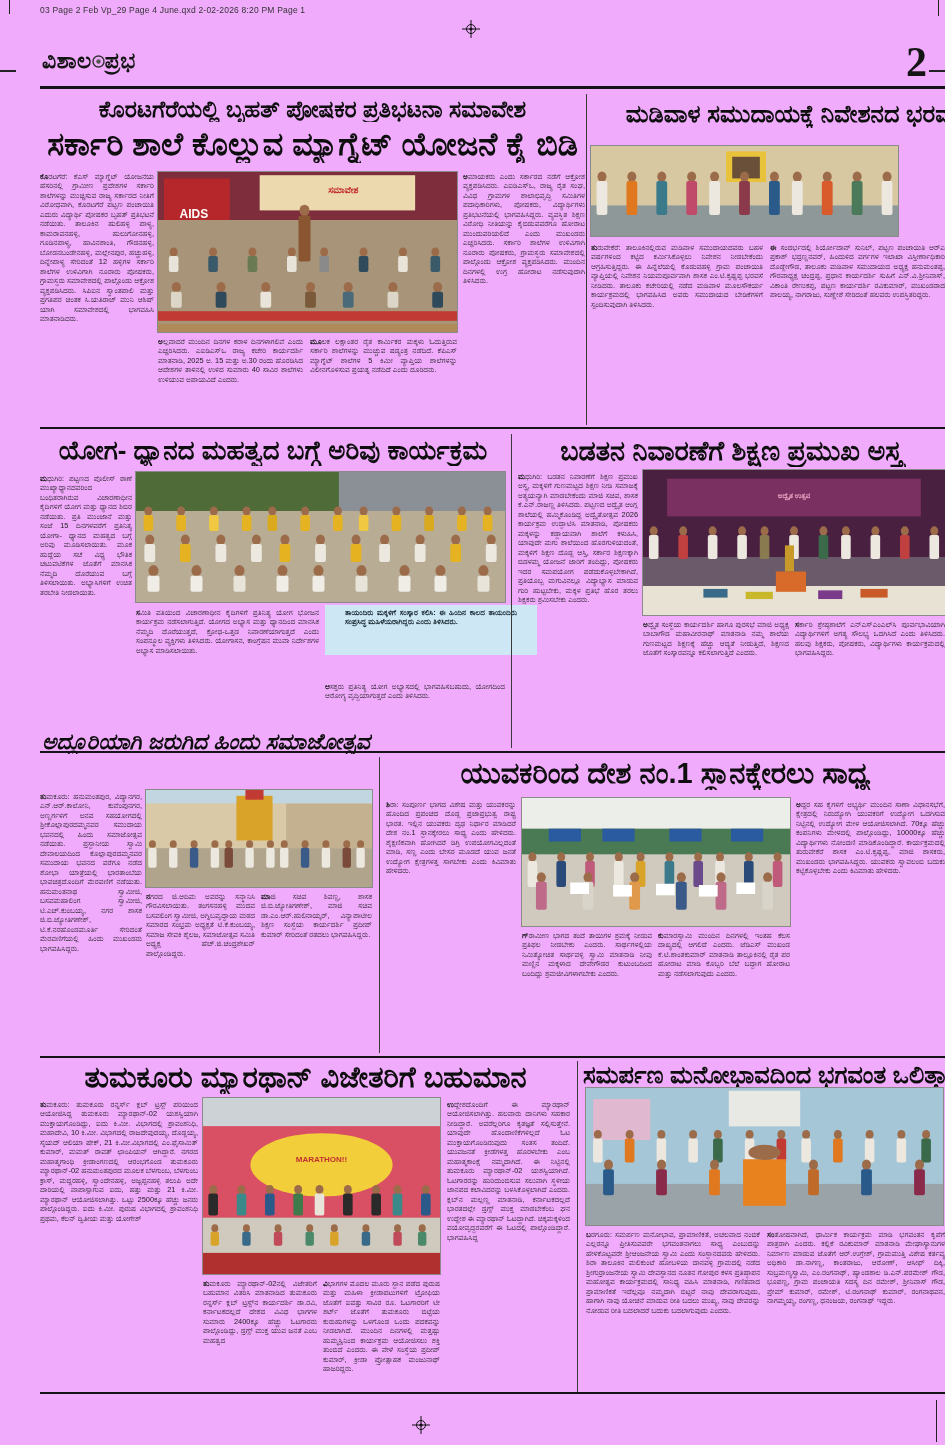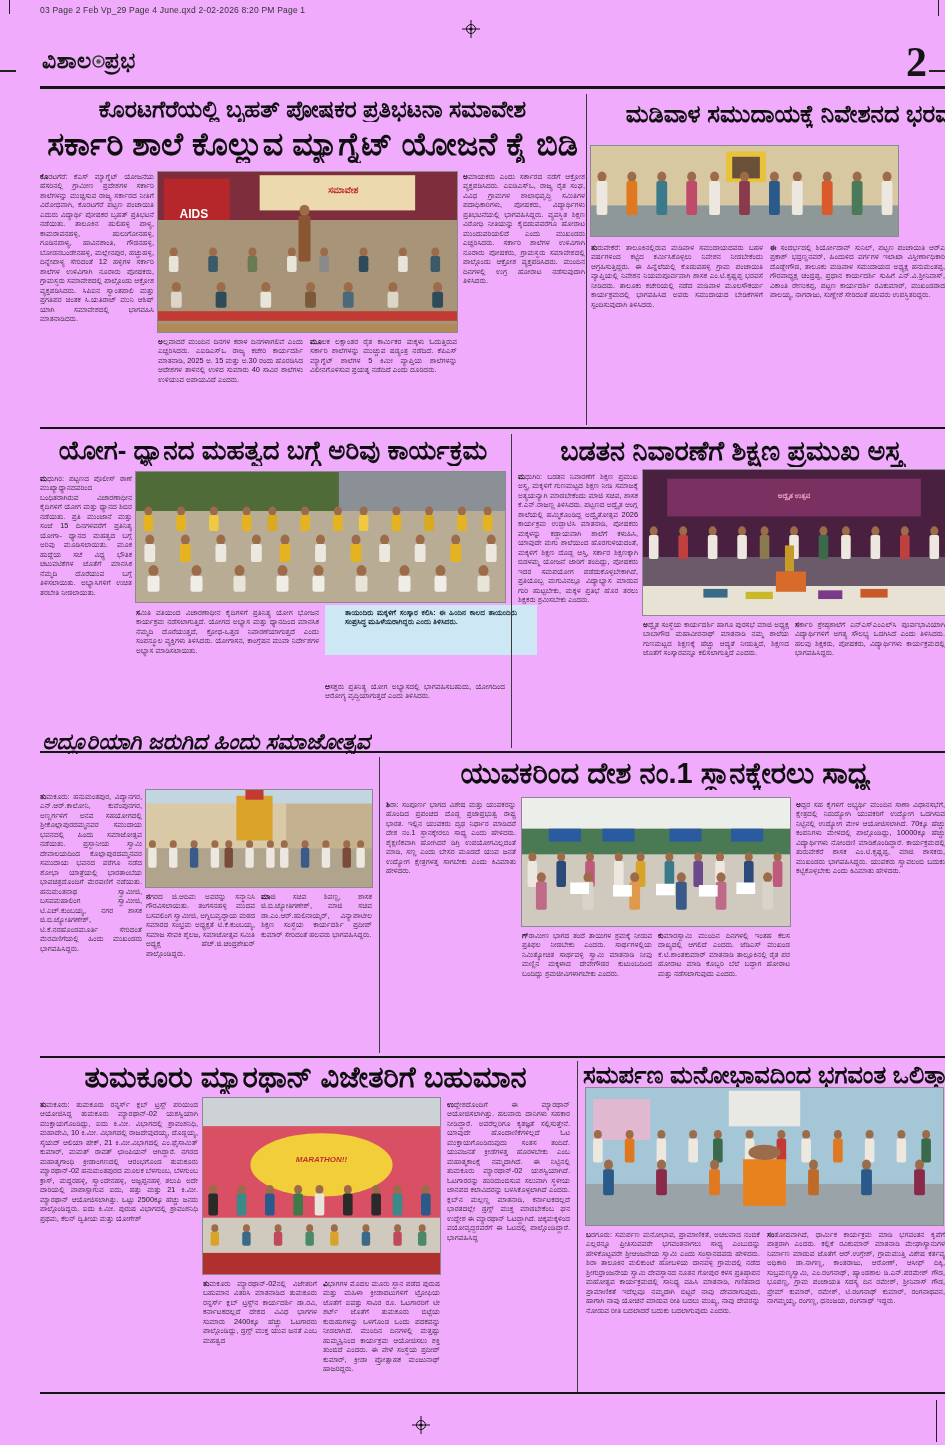--- a/index.html
+++ b/index.html
@@ -314,21 +314,21 @@
           <rect x="154.88333333333335" y="57.82" width="8.4" height="20" rx="2" fill="#3a5a8a"></rect>
           <ellipse cx="179.91666666666666" cy="54.32" rx="3.5" ry="4.0249999999999995" fill="#9c6b4a"></ellipse>
           <rect x="175.71666666666667" y="57.82" width="8.4" height="20" rx="2" fill="#ece8e0"></rect>
           <ellipse cx="200.75" cy="54.32" rx="3.5" ry="4.0249999999999995" fill="#9c6b4a"></ellipse>
           <rect x="196.55" y="57.82" width="8.4" height="20" rx="2" fill="#7a4a3a"></rect>
           <ellipse cx="214.58333333333334" cy="54.32" rx="3.5" ry="4.0249999999999995" fill="#9c6b4a"></ellipse>
           <rect x="210.38333333333335" y="57.82" width="8.4" height="20" rx="2" fill="#ece8e0"></rect>
         </svg>
       </div>
     <div class="bt" style="left:146px;top:892px;width:109px;height:161px;">ನಗರದ ಜಿ.ಆದಿಮ ಅವರನ್ನು ಸನ್ಮಾನಿಸಿ ಗೌರವಿಸಲಾಯಿತು. ತಂಗಸನಹಳ್ಳಿ ಮುದವ ಬಸವಲಿಂಗ ಸ್ವಾಮೀಜಿ, ಅಗ್ನಿಬವೃದ್ಧಾಯ ಮಠದ ಸಮಾರದ ಸಂಭ್ರಮ ಅಧ್ಯಕ್ಷತೆ ಟಿ.ಕೆ.ಕುಂಬಯ್ಯ, ಸಮಾಜ ಸೇವಕಿ ಶೈಲಜ, ಸಮಾಜೋತ್ಸವ ಸಮಿತಿ ಅಧ್ಯಕ್ಷ ಹೆಚ್.ಜಿ.ಚಂದ್ರಶೇಖರ್ ಪಾಲ್ಗೊಂಡಿದ್ದರು.</div>
-    <div class="bt" style="left:261px;top:892px;width:111px;height:161px;">ಮಾಜಿ ಸಚಿವ ಶಿವಣ್ಣ, ಶಾಸಕ ಜಿ.ಬಿ.ಜ್ಯೋತಿಗಣೇಶ್, ಮಾಜಿ ಸಚಿವ ಡಾ.ಎಂ.ಆರ್.ಹುಲಿನಾಯ್ಕರ್, ವಿನ್ಯಾಪಾಟೀಲ ಶಿಕ್ಷಣ ಸಂಸ್ಥೆಯ ಕಾರ್ಯದರ್ಶಿ ಪ್ರದೀಪ್ ಕುಮಾರ್ ಸೇರಿದಂತೆ ಹಲವರು ಭಾಗವಹಿಸಿದ್ದರು.</div>
+    <div class="bt" style="left:261px;top:892px;width:111px;height:161px;">ಮಾಜಿ ಸಚಿವ ಶಿವಣ್ಣ, ಶಾಸಕ ಜಿ.ಬಿ.ಜ್ಯೋತಿಗಣೇಶ್, ಮಾಜಿ ಸಚಿವ ಡಾ.ಎಂ.ಆರ್.ಹುಲಿನಾಯ್ಕರ್, ವಿನ್ಯಾಪಾಟೀಲ ಶಿಕ್ಷಣ ಸಂಸ್ಥೆಯ ಕಾರ್ಯದರ್ಶಿ ಪ್ರದೀಪ್ ಕುಮಾರ್ ಸೇರಿದಂತೆ ರತದಲು ಭಾಗವಹಿಸಿದ್ದರು.</div>
   </section>
 
   <section>
     <div class="hl" style="left:386px;top:757px;width:559px;font-size:29px;">ಯುವಕರಿಂದ ದೇಶ ನಂ.1 ಸ್ಥಾನಕ್ಕೇರಲು ಸಾಧ್ಯ</div>
     <div class="bt" style="left:386px;top:800px;width:130px;height:253px;">ಶಿರಾ: ಸಂಪೂರ್ಣ ಭಾಗದ ವಿಶೇಷ ಮತ್ತು ಯುವಕರನ್ನು ಹೊಂದಿದ ಪ್ರಪಂಚದ ದೊಡ್ಡ ಪ್ರಜಾಪ್ರಭುತ್ವ ರಾಷ್ಟ್ರ ಭಾರತ. ಇಲ್ಲಿನ ಯುವಕರು ದೃಢ ನಿರ್ಧಾರ ಮಾಡಿದರೆ ದೇಶ ನಂ.1 ಸ್ಥಾನಕ್ಕೇರಲು ಸಾಧ್ಯ ಎಂದು ಹೇಳಿದರು. ಶೈಕ್ಷಣಿಕವಾಗಿ ಹೋಗಿದರೆ ಡಿಗ್ರಿ ಉಪಯೋಗವಿಲ್ಲದಂತೆ ಮಾಡಿ, ಸಣ್ಣ ಎಂದು ಬೇಸರ ಮೂಡದೆ ಯುವ ಜನತೆ ಉದ್ಯೋಗ ಕ್ಷೇತ್ರಗಳತ್ತ ಸಾಗಬೇಕು ಎಂದು ಕಿವಿಮಾತು ಹೇಳಿದರು.</div>
     <div class="photo" style="left:522px;top:798px;width:268px;height:128px;">
         <svg width="100%" height="100%" viewBox="0 0 268 128" preserveAspectRatio="none">
           <rect x="0" y="0" width="268" height="30.72" fill="#eceeea"></rect>
           <rect x="0" y="30.72" width="268" height="25.6" fill="#4a7a54"></rect>
           <rect x="26.8" y="30.72" width="32.16" height="12.8" fill="#2a5aa0"></rect>
@@ -378,21 +378,21 @@
     <div class="bt" style="left:658px;top:931px;width:132px;height:122px;">ಕುಮಾರಸ್ವಾಮಿ ಮುಂದಿನ ದಿನಗಳಲ್ಲಿ ಇಂತಹ ಕೆಲಸ ದಾಖ್ಯದಲ್ಲಿ ಆಗಲಿದೆ ಎಂದರು. ಜೆಡಿಎಸ್ ಮುಖಂಡ ಕೆ.ಟಿ.ಶಾಂತಕುಮಾರ್ ಮಾತನಾಡಿ ತಾಲ್ಲೂಕಿನಲ್ಲಿ ರೈತ ಪರ ಹೋರಾಟ ಮಾಡಿ ಕೊಬ್ಬರಿ ಬೆಲೆ ಬದ್ಧಾಗ ಹೋರಾಟ ಮತ್ತು ನಡೆಸಲಾಗುವುದು ಎಂದರು.</div>
     <div class="bt" style="left:796px;top:800px;width:149px;height:253px;">ಅದ್ದರ ಸಹ ಕೈಗಳಿಗೆ ಅಭ್ಯರ್ಥಿ ಮುಂದಿನ ಸಾಣಾ ವಿಧಾನಸಭೆಗೆ, ಕ್ಷೇತ್ರದಲ್ಲಿ ನಿರುದ್ಯೋಗಿ ಯುವಕರಿಗೆ ಉದ್ಯೋಗ ಒದಗಿಸುವ ನಿಟ್ಟಿನಲ್ಲಿ ಉದ್ಯೋಗ ಮೇಳ ಆಯೋಜಿಸಲಾಗಿದೆ. 70ಕ್ಕೂ ಹೆಚ್ಚು ಕಂಪನಿಗಳು ಮೇಳದಲ್ಲಿ ಪಾಲ್ಗೊಂಡಿದ್ದು, 10000ಕ್ಕೂ ಹೆಚ್ಚು ವಿದ್ಯಾರ್ಥಿಗಳು ನೋಂದಣಿ ಮಾಡಿಕೊಂಡಿದ್ದಾರೆ. ಕಾರ್ಯಕ್ರಮದಲ್ಲಿ ತುರುವೇಕೆರೆ ಶಾಸಕ ಎಂ.ಟಿ.ಕೃಷ್ಣಪ್ಪ, ಮಾಜಿ ಶಾಸಕರು, ಮುಖಂಡರು ಭಾಗವಹಿಸಿದ್ದರು. ಯುವಕರು ಸ್ವಾವಲಂಬಿ ಬದುಕು ಕಟ್ಟಿಕೊಳ್ಳಬೇಕು ಎಂದು ಕಿವಿಮಾತು ಹೇಳಿದರು.</div>
   </section>
 
   <div class="vline" style="left:379px;top:757px;height:296px;"></div>
   <div class="hline" style="left:40px;top:1056px;width:905px;height:1.5px;"></div>
 
   <section>
     <div class="hl" style="left:40px;top:1061px;width:531px;font-size:29px;">ತುಮಕೂರು ಮ್ಯಾರಥಾನ್ ವಿಜೇತರಿಗೆ ಬಹುಮಾನ</div>
     <div class="bt" style="left:40px;top:1100px;width:158px;height:292px;">ತುಮಕೂರು: ತುಮಕೂರು ರನ್ನರ್ಸ್ ಕ್ಲಬ್ ಟ್ರಸ್ಟ್ ಪರಿಯಿಂದ ಆಯೋಜಿಸಿದ್ದ ತುಮಕೂರು ಮ್ಯಾರಥಾನ್-02 ಯಶಸ್ವಿಯಾಗಿ ಮುಕ್ತಾಯಗೊಂಡಿದ್ದು, ಐದು ಕಿ.ಮೀ. ವಿಭಾಗದಲ್ಲಿ ಶ್ರಾವಂಶನಿಧಿ, ಮಹಾದೇವಿ, 10 ಕಿ.ಮೀ. ವಿಭಾಗದಲ್ಲಿ ರಾಜದೇವುದಯ್ಯ, ದೊಡ್ಡಯ್ಯ, ಸೈಯದ್ ಆಲಿಯಾ ಷೇಕ್, 21 ಕಿ.ಮೀ.ವಿಭಾಗದಲ್ಲಿ ಎಂ.ಫೈಸಾಮಿತ್ ಕುಮಾರ್, ಮಮತ್ ರಾವತ್ ಛಾಂಪಿಯನ್ ಆಗಿದ್ದಾರೆ. ನಗರದ ಮಹಾತ್ಮಗಾಂಧಿ ಕ್ರೀಡಾಂಗಣದಲ್ಲಿ ಆರಂಭಗೊಂಡ ತುಮಕೂರು ಮ್ಯಾರಥಾನ್-02 ಹನುಮಂತಪುರದ ಮೂಲಕ ಬೆಳಗುಂಬ, ಬೆಳಗುಂಬ ಕ್ರಾಸ್, ಮದ್ದರಹಳ್ಳಿ, ಸ್ವಾಂದೇನಹಳ್ಳಿ, ಅಜ್ಜಪ್ಪನಹಳ್ಳಿ ತಲುಪಿ ಅದೇ ದಾರಿಯಲ್ಲಿ ವಾಪಾಸ್ಸಾಗುವ ಐದು, ಹತ್ತು ಮತ್ತು 21 ಕಿ.ಮೀ. ಮ್ಯಾರಥಾನ್ ಆಯೋಜಿಸಲಾಗಿತ್ತು. ಒಟ್ಟು 2500ಕ್ಕೂ ಹೆಚ್ಚು ಜನರು ಪಾಲ್ಗೊಂಡಿದ್ದರು. ಐದು ಕಿ.ಮೀ. ಪುರುಷ ವಿಭಾಗದಲ್ಲಿ ಶ್ರಾವಂಶನಿಧಿ ಪ್ರಥಮ, ಕೆಲನ್ ದ್ವಿತೀಯ ಮತ್ತು ಯೋಗೇಶ್</div>
-    <div class="photo" style="left:203px;top:1098px;width:237px;height:176px;font-style:italic;">
+    <div class="photo" style="left:203px;top:1098px;width:237px;height:176px;">
         <svg width="100%" height="100%" viewBox="0 0 237 176" preserveAspectRatio="none">
           <rect x="0" y="0" width="237" height="28.16" fill="#cdd2d6"></rect>
           <rect x="0" y="28.16" width="237" height="91.52" fill="#d94f63"></rect>
           <ellipse cx="118.5" cy="66.88" rx="71.1" ry="31.68" fill="#f2cf3a"></ellipse>
           <ellipse cx="10.166666666666666" cy="91.52" rx="4" ry="4.6" fill="#9c6b4a"></ellipse>
           <rect x="5.366666666666666" y="95.52" width="9.6" height="22" rx="2" fill="#2a2a2a"></rect>
           <ellipse cx="38.5" cy="91.52" rx="4" ry="4.6" fill="#9c6b4a"></ellipse>
           <rect x="33.7" y="95.52" width="9.6" height="22" rx="2" fill="#3a8a8a"></rect>
           <ellipse cx="66.83333333333333" cy="91.52" rx="4" ry="4.6" fill="#9c6b4a"></ellipse>
           <rect x="62.03333333333333" y="95.52" width="9.6" height="22" rx="2" fill="#2a5a8a"></rect>

